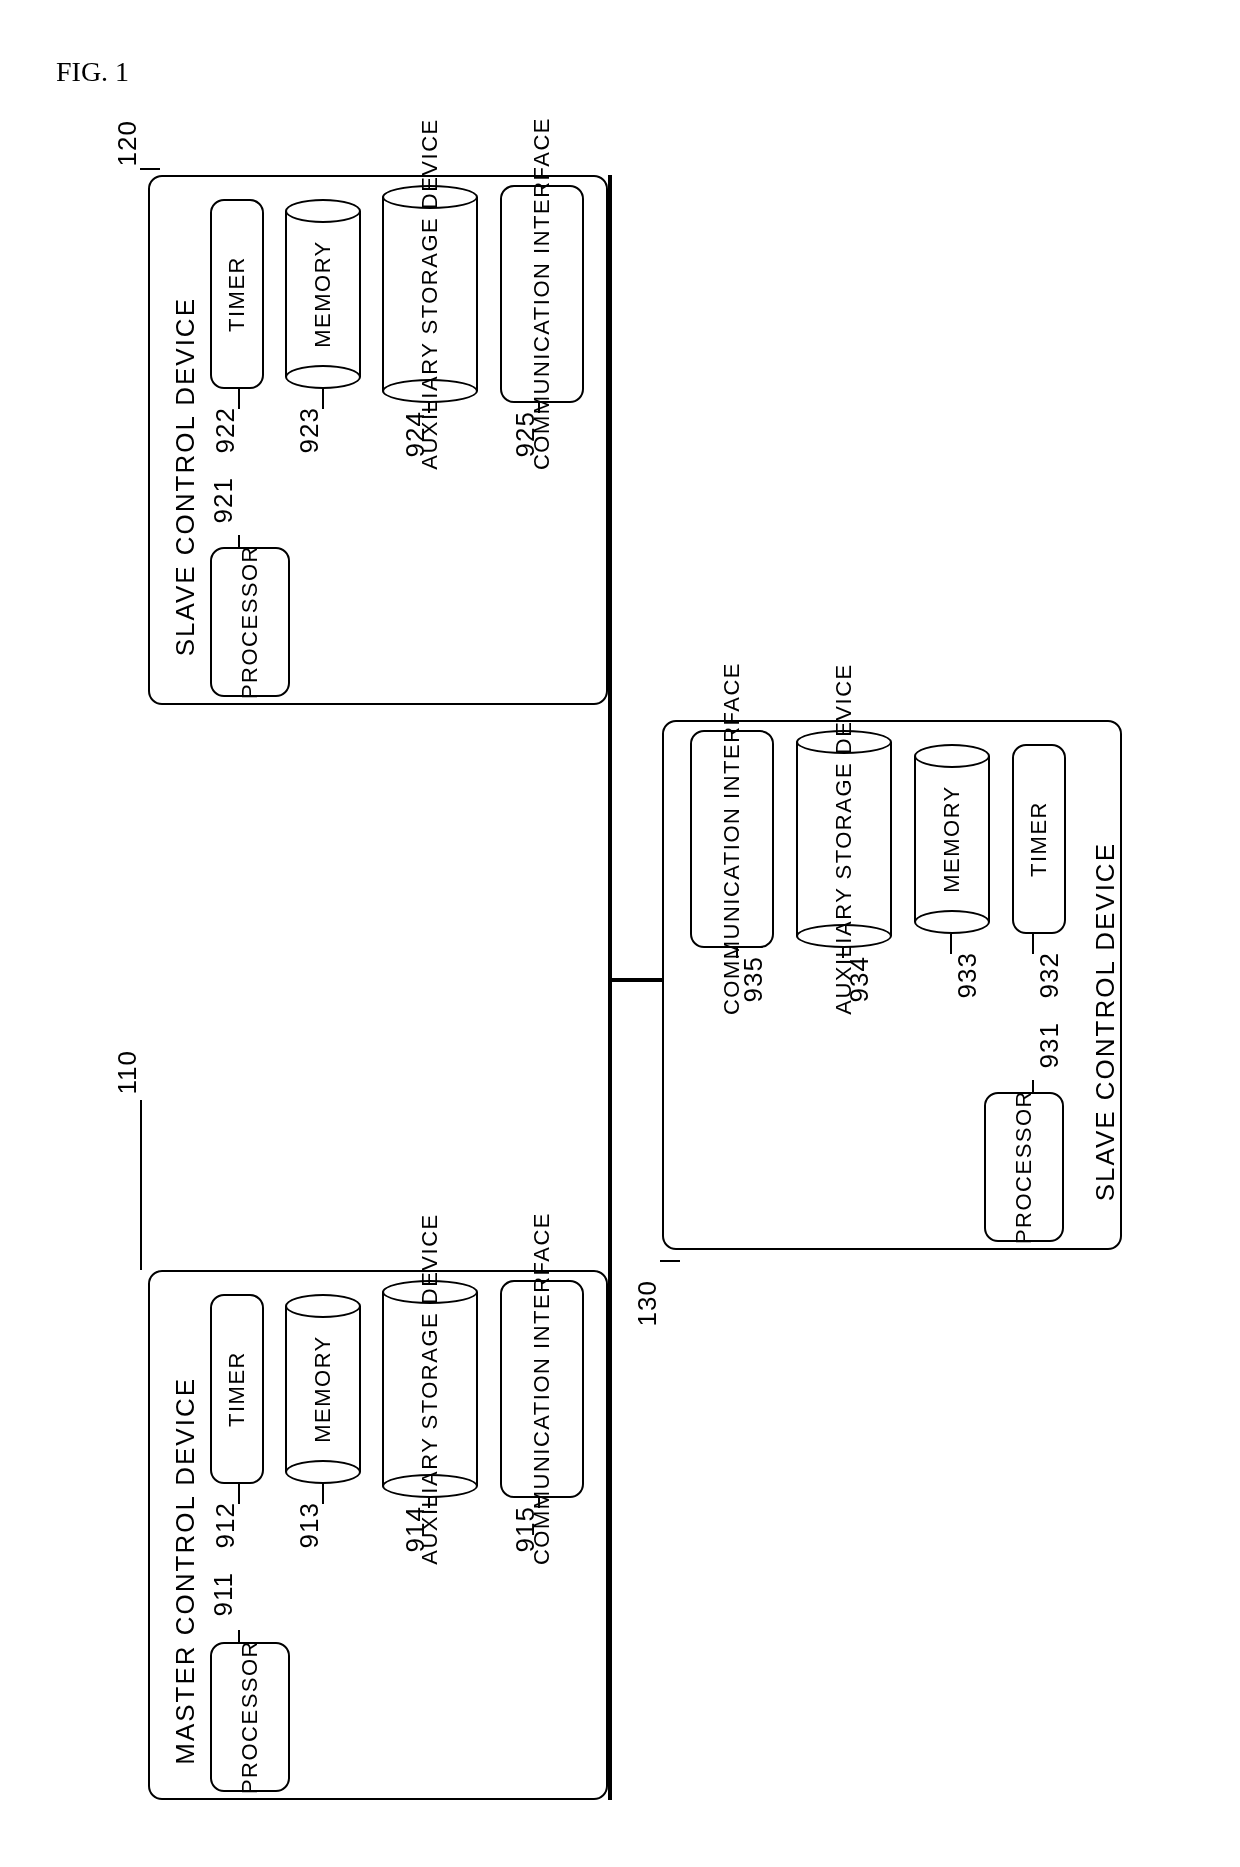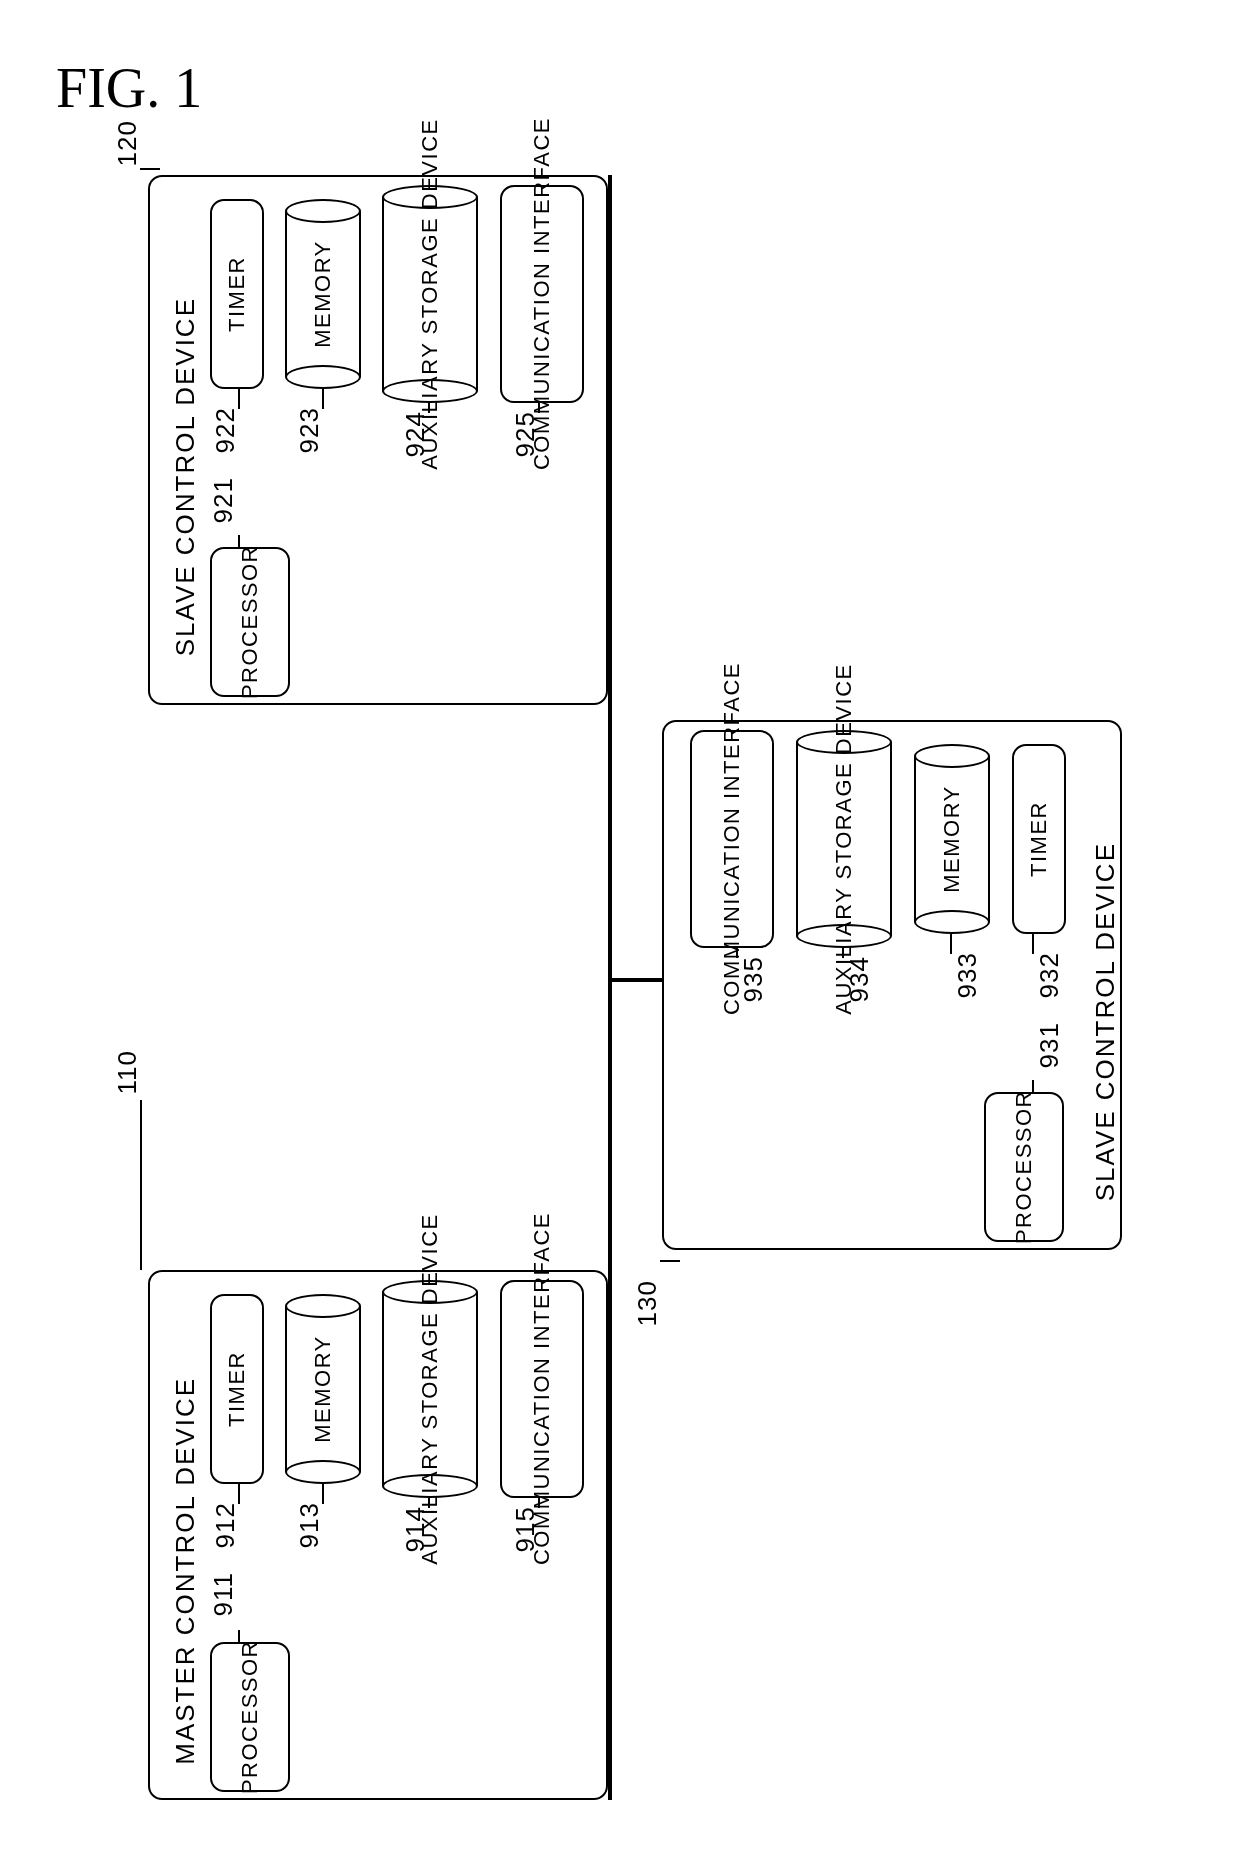--- a/index.html
+++ b/index.html
@@ -11,21 +11,21 @@
   }
   .page {
     width: 1240px;
     height: 1867px;
     position: relative;
     background: #fff;
   }
   .fig-label {
     position: absolute;
     font-family: Georgia, 'Times New Roman', serif;
-    font-size: 56px;
+    font-size: 28px;
   }
   .dev {
     position: absolute;
     border: 2px solid #000;
     border-radius: 14px;
     background: #fff;
   }
   .dev-title {
     position: absolute;
     writing-mode: vertical-rl;

